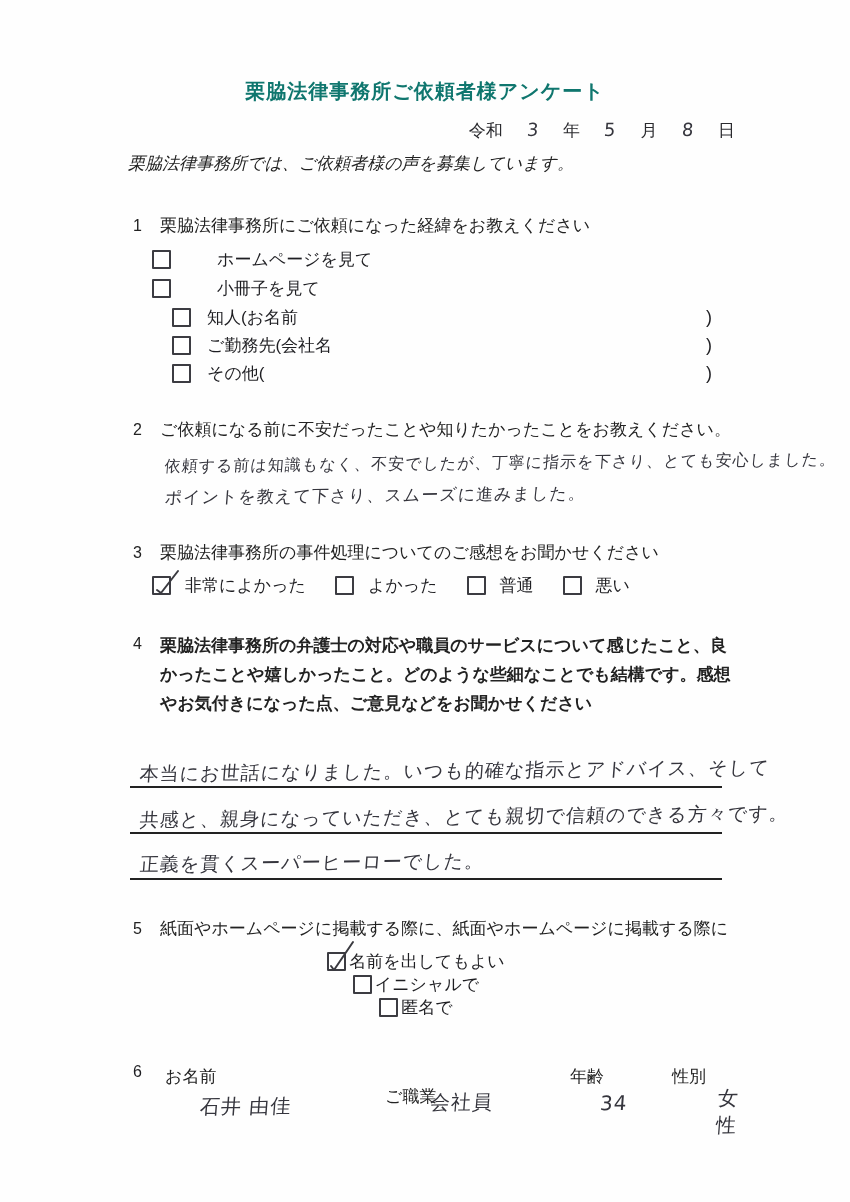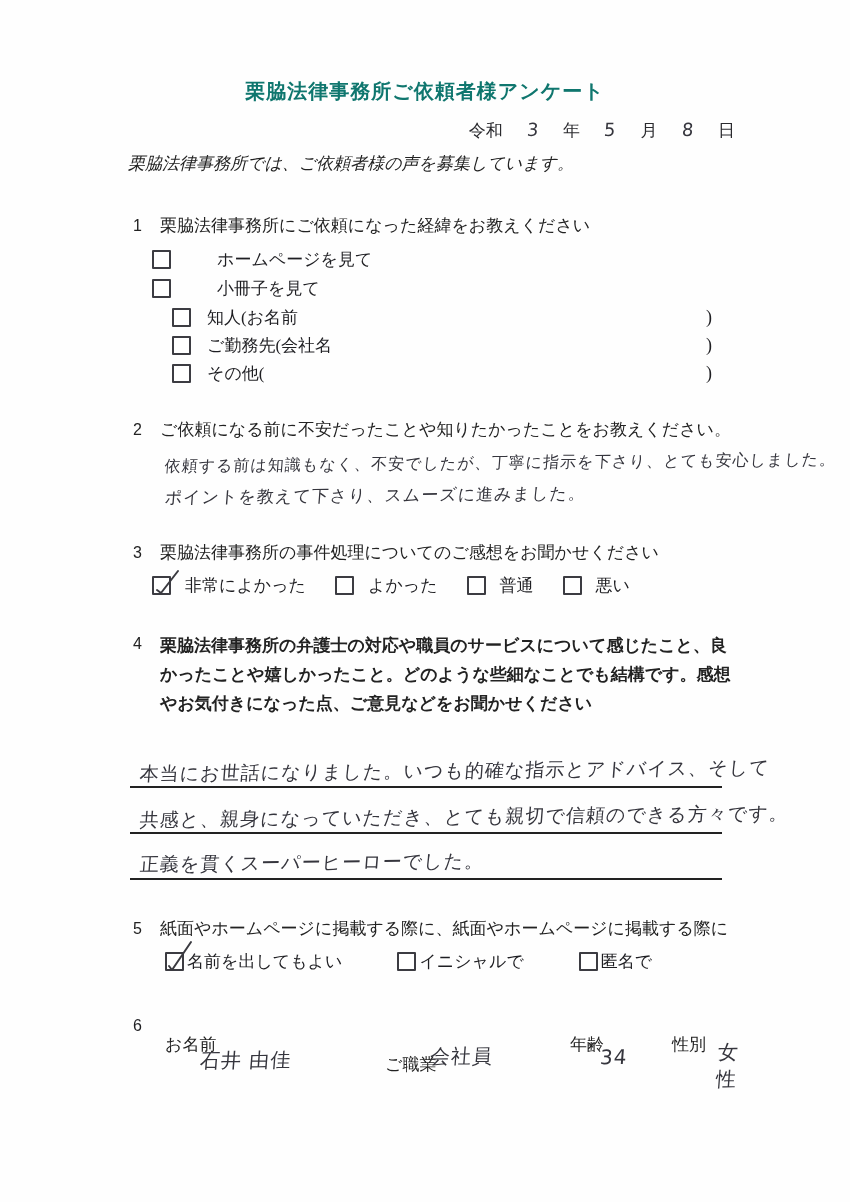--- a/index.html
+++ b/index.html
@@ -39,39 +39,39 @@
   .opt-row{display:flex;align-items:center;height:29px;font-size:17px;gap:32px;}
   .cb{
     position:relative;flex:0 0 19px;width:19px;height:19px;
     border:2px solid #3c3c42;border-radius:1px;box-sizing:border-box;
     background:#fff;
   }
   .cb .check{position:absolute;left:-3px;top:-13px;width:34px;height:34px;overflow:visible;}
   .cb .check polyline{fill:none;stroke:#3a3a40;stroke-width:2;stroke-linecap:round;stroke-linejoin:round;}
   .opt-label{margin-left:14px;}
   .sub-col{margin-left:20px;}
-  .sub-row{display:flex;align-items:center;height:28px;width:540px;font-size:17px;font-family:Liberation Serif, serif;}
+  .sub-row{display:flex;align-items:center;height:28px;width:540px;font-size:17px;}
   .sub-row .opt-label{margin-left:16px;}
   .paren{margin-left:auto;font-size:18px;}
   .answer-free{margin-top:4px;padding-left:50px;font-size:18px;line-height:33px;}
   .inline-opts{display:flex;align-items:center;margin-top:9px;margin-left:37px;font-size:17px;}
   .inline-opts .opt-item{display:flex;align-items:center;margin-right:29px;}
   .inline-opts.tight .opt-item{margin-right:55px;}
   .inline-opts.tight .opt-label{margin-left:3px;}
   .ruled{margin-top:24px;margin-left:15px;width:592px;}
   .ruled-line{
     height:46px;border-bottom:2px solid #222;
     display:flex;align-items:flex-end;
     padding:0 0 2px 10px;box-sizing:border-box;
     font-size:19px;white-space:nowrap;
   }
   .sec{margin-top:0;}
   .fields{position:relative;height:80px;margin-top:44px;font-size:17px;}
   .f-num{position:absolute;left:18px;top:0;font-size:16px;}
-  .f-label{position:absolute;top:16px;color:#222;}
+  .f-label{position:absolute;top:2px;color:#222;}
   .f-value{position:absolute;font-size:20px;}
 </style>
 </head>
 <body>
 
 <div class="page">
   <div class="content">
 
     <h1 class="title">栗脇法律事務所ご依頼者様アンケート</h1>
 
@@ -179,21 +179,21 @@
           <span class="hand">正義を貫くスーパーヒーローでした。</span>
         </div>
       </div>
     </div>
 
     <div class="sec" style="margin-top:36px;">
       <div class="q">
         <span class="qnum">5</span>
         <span class="qtext">紙面やホームページに掲載する際に、紙面やホームページに掲載する際に</span>
       </div>
-      <div class="inline-opts tight" style="margin-left:50px;">
+      <div class="inline-opts tight" style="margin-left:37px;flex-direction:column;">
         <span class="opt-item">
           <span class="cb">
             <svg class="check" viewBox="0 0 34 34">
                 <polyline points="5,25 8,29 27,1"></polyline>
               </svg>
           </span>
           <span class="opt-label">名前を出してもよい</span>
         </span>
         <span class="opt-item">
           <span class="cb"></span>

